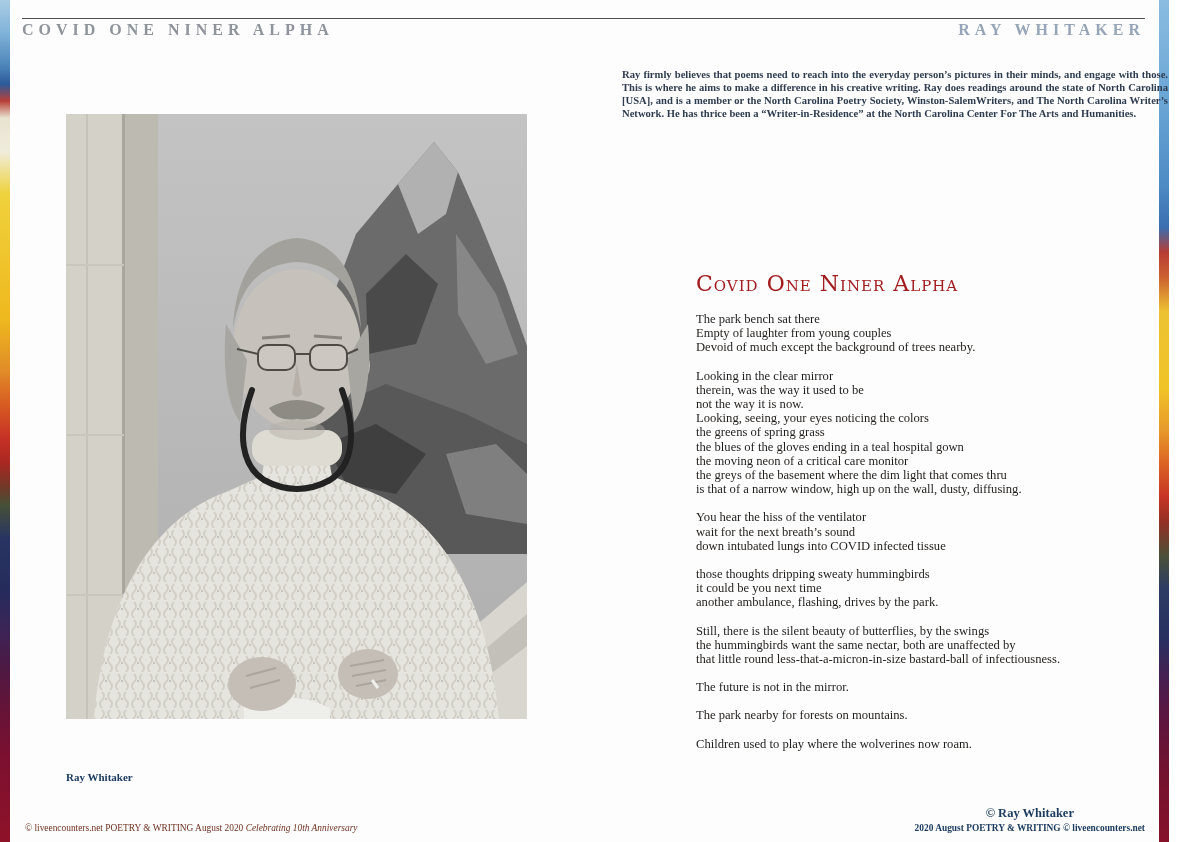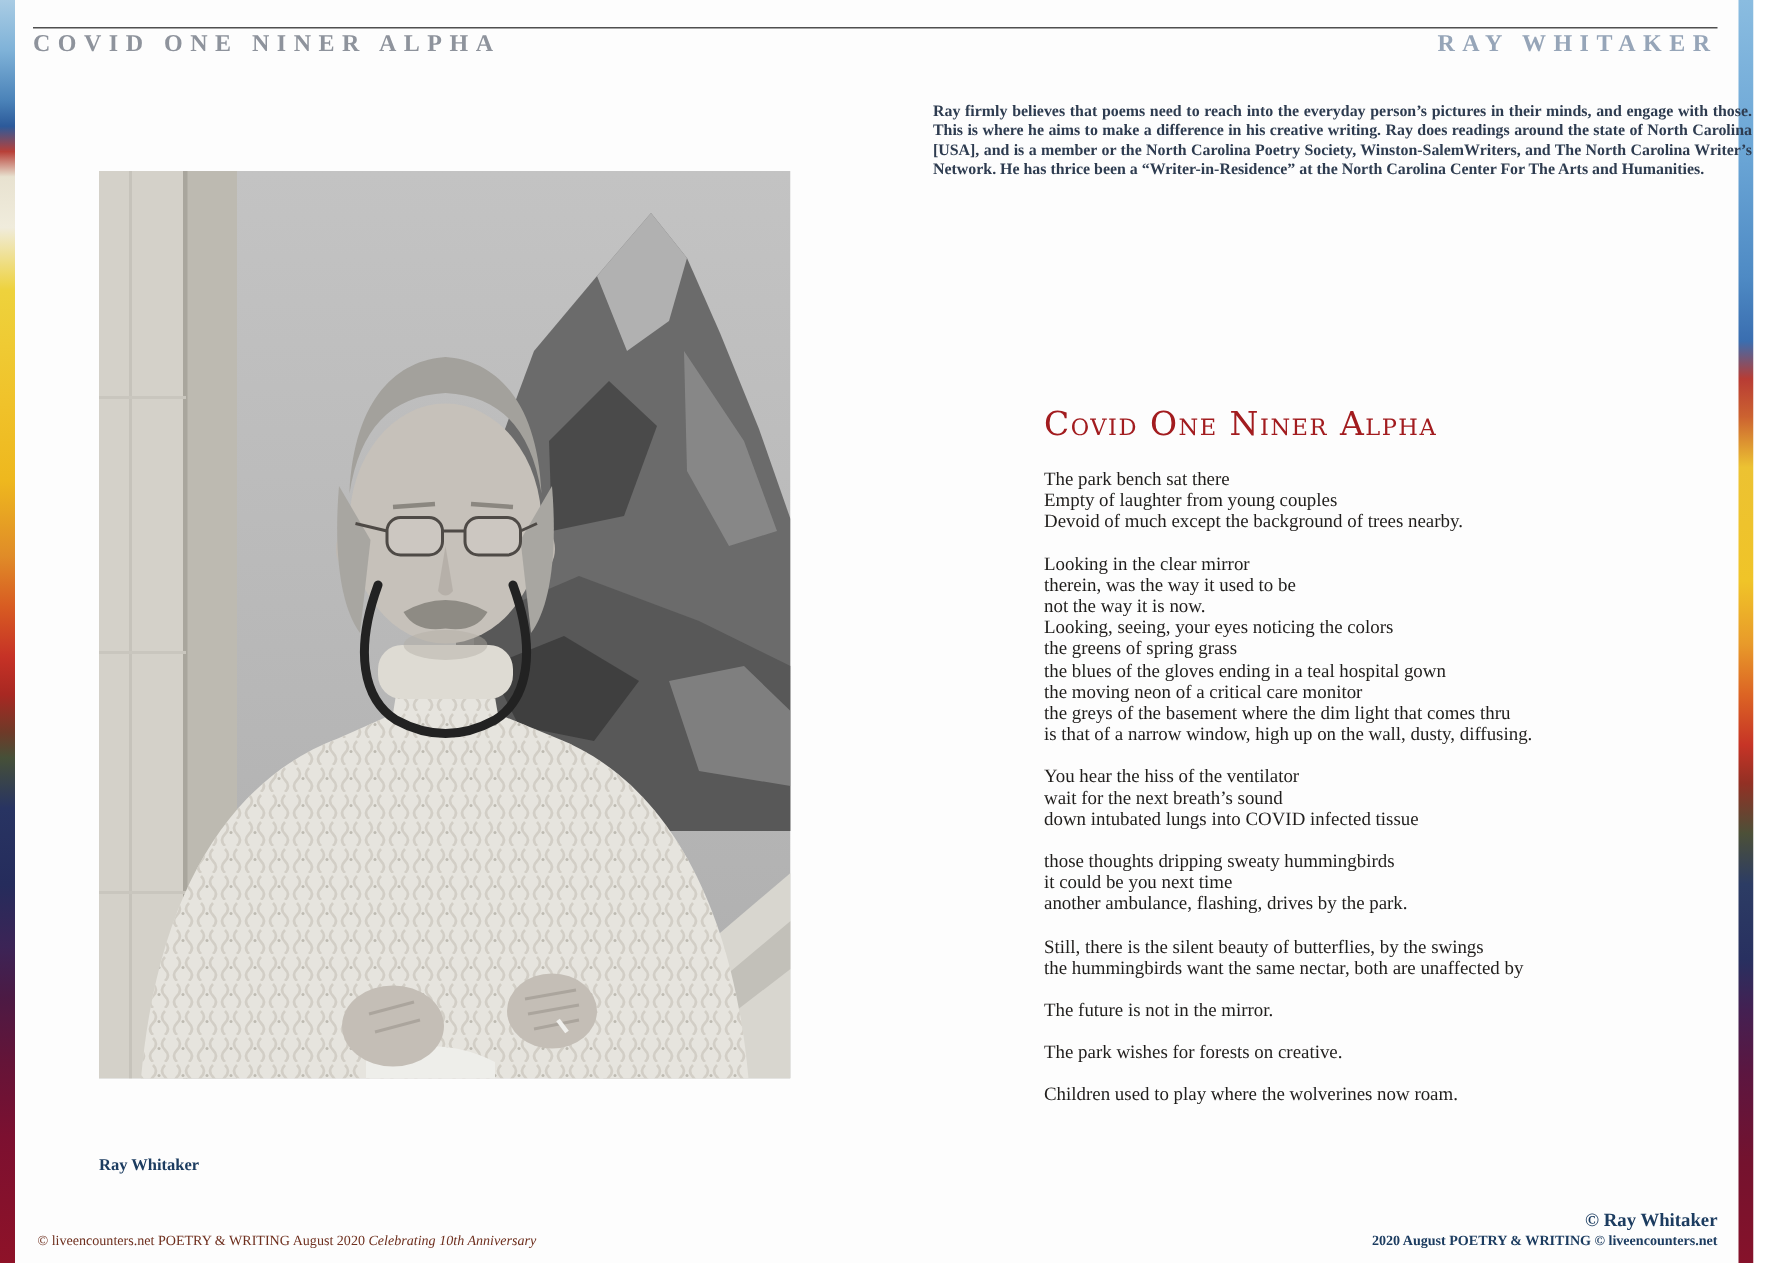--- a/index.html
+++ b/index.html
@@ -50,21 +50,21 @@
     font-size:22px; font-variant:small-caps; letter-spacing:1px;
     color:var(--title-red,#a21c1f);
   }
   .stanza{margin:0 0 14px 0;}
   .poem-line{font-size:12.6px; line-height:14.2px; color:var(--poem-color,#201e1c);}
   .footer-left{
     position:absolute; left:25px; top:823px; font-size:9.4px; font-weight:400;
     color:var(--maroon,#6e2f1e); white-space:nowrap;
   }
   .footer-left .it{font-style:italic;}
-  .footer-right{position:absolute; right:24px; top:806px; text-align:right; color:var(--navy,#1c3c60); white-space:nowrap;}
+  .footer-right{position:absolute; right:24px; top:806px; text-align:center; color:var(--navy,#1c3c60); white-space:nowrap;}
   .fr1{font-size:12.5px; font-weight:700; margin-bottom:2px;}
   .fr2{font-size:9.4px; font-weight:700;}
 </style>
 </head>
 <body>
 
 <div class="page">
 
   <div class="edge-strip left"></div>
   <div class="edge-strip right"></div>
@@ -169,26 +169,27 @@
           <div class="poem-line">down intubated lungs into COVID infected tissue</div>
         </div>
         <div class="stanza">
           <div class="poem-line">those thoughts dripping sweaty hummingbirds</div>
           <div class="poem-line">it could be you next time</div>
           <div class="poem-line">another ambulance, flashing, drives by the park.</div>
         </div>
         <div class="stanza">
           <div class="poem-line">Still, there is the silent beauty of butterflies, by the swings</div>
           <div class="poem-line">the hummingbirds want the same nectar, both are unaffected by</div>
+          <div class="poem-line">that little round less-that-a-micron-in-size bastard-ball of infectiousness.</div>
         </div>
         <div class="stanza">
           <div class="poem-line">The future is not in the mirror.</div>
         </div>
         <div class="stanza">
-          <div class="poem-line">The park wishes for forests on creative.</div>
+          <div class="poem-line">The park nearby for forests on mountains.</div>
         </div>
         <div class="stanza">
           <div class="poem-line">Children used to play where the wolverines now roam.</div>
         </div>
       </div>
   </section>
 
   <div class="footer-left"><span>© liveencounters.net POETRY &amp; WRITING August 2020 </span><span class="it">Celebrating 10th Anniversary</span></div>
 
   <div class="footer-right">

